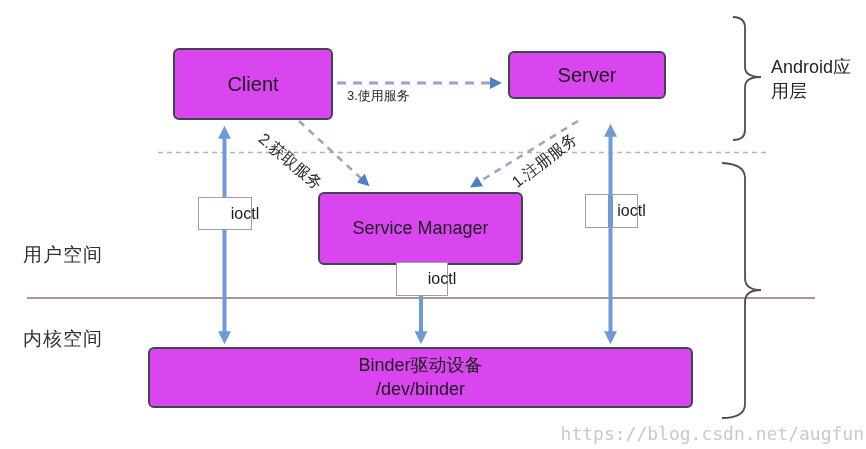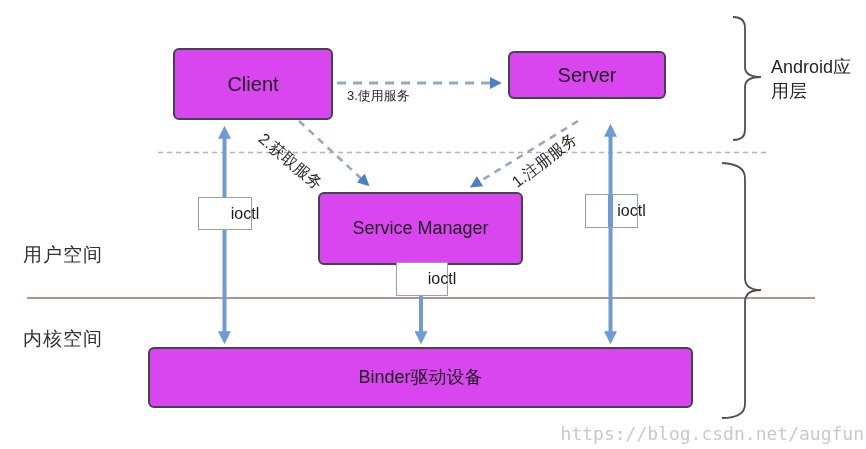--- a/index.html
+++ b/index.html
@@ -77,20 +77,21 @@
     <span>Client</span>
   </div>
   <div class="node node-server">
     <span>Server</span>
   </div>
   <div class="node node-sm">
     <span>Service Manager</span>
   </div>
   <div class="node node-binder">
     <span>Binder驱动设备</span>
+    <span>/dev/binder</span>
   </div>
 
   <div class="ioctl ioctl-left">
     <span>ioctl</span>
   </div>
   <div class="ioctl ioctl-mid">
     <span>ioctl</span>
   </div>
   <div class="ioctl ioctl-right">
     <span>ioctl</span>

